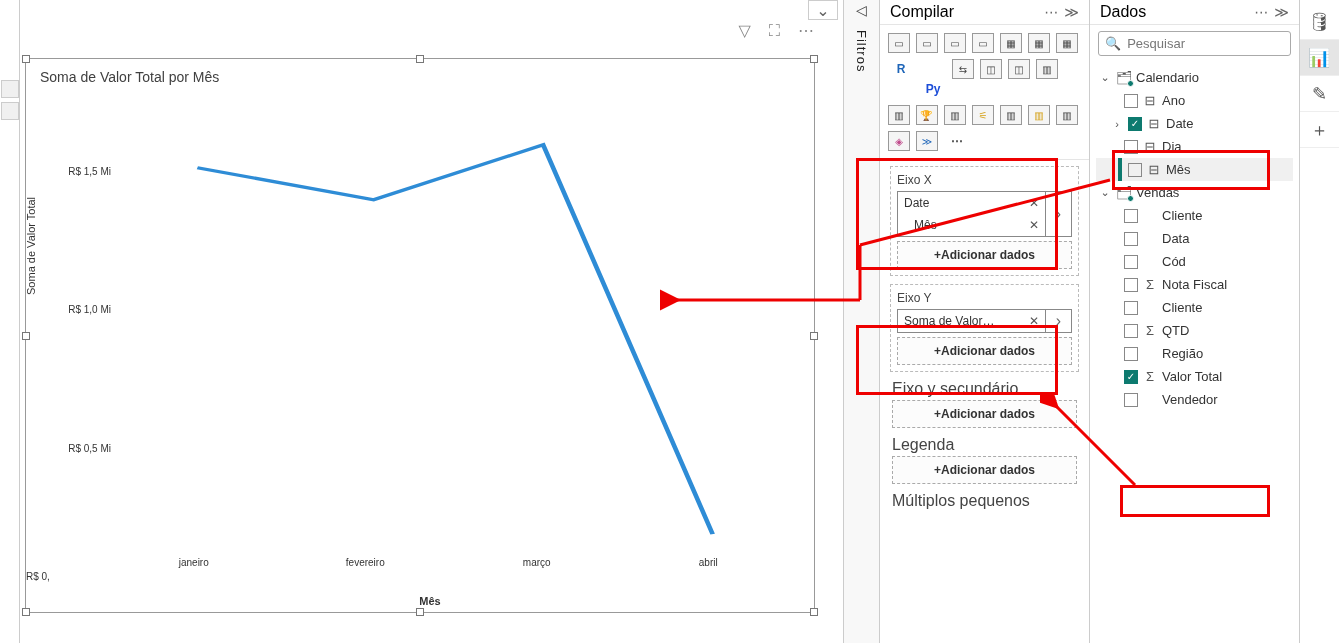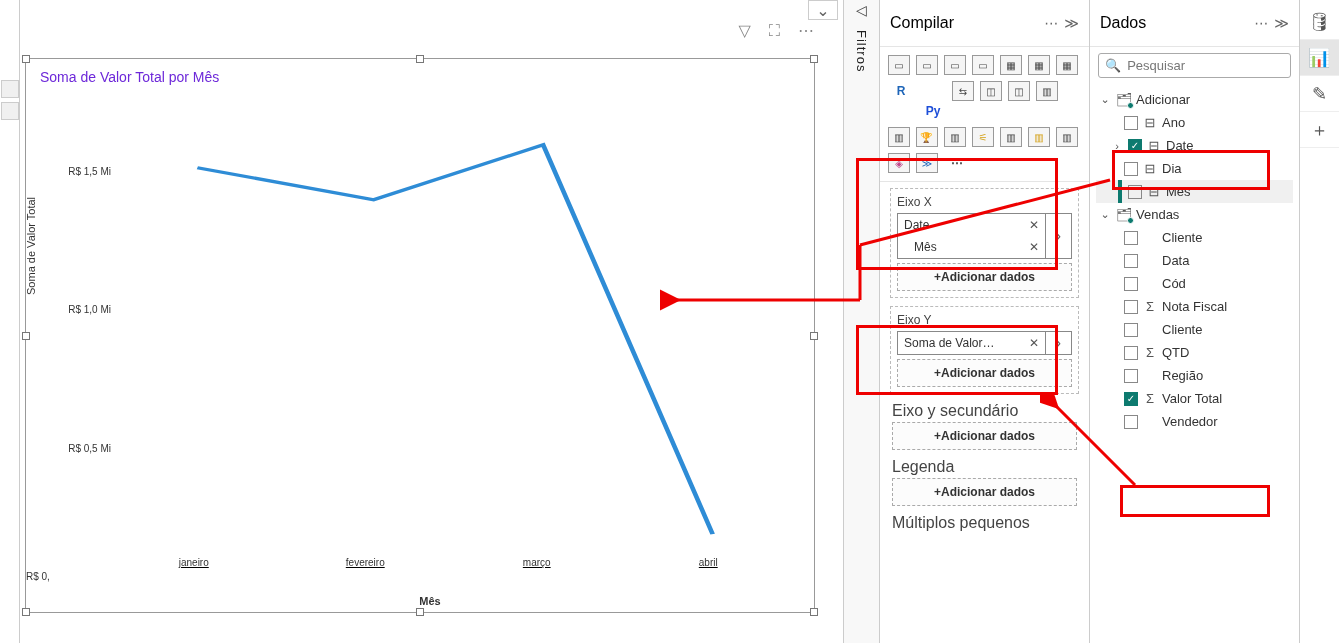--- a/index.html
+++ b/index.html
@@ -11,45 +11,45 @@
 
 
 .canvas { flex: 1; position: relative; padding: 8px 10px 8px 5px; }
 .canvas-top { position: absolute; top: 0; left: 0; right: 0; display: flex; justify-content: flex-end; padding-right: 5px; }
 .canvas-top .chev { width: 30px; height: 20px; border: 1px solid #ccc; display: flex; align-items: center; justify-content: center; color: #666; }
 
 
 .visual { position: absolute; top: 58px; left: 5px; width: 790px; height: 555px; border: 1px solid #999; }
 .visual-header { position: absolute; top: -38px; right: 0; display: flex; gap: 18px; align-items: center; color: #888; }
 .visual-header span { font-size: 16px; }
-.visual-title { font-size: 14px; color: #6d28d9; padding: 10px 0 0 14px; }
+.visual-title { font-size: 14px; color: #404040; padding: 10px 0 0 14px; }
 .handle { width: 8px; height: 8px; border: 1px solid #777; background: #fff; position: absolute; }
 .h-tl{top:-4px;left:-4px;} .h-tr{top:-4px;right:-4px;} .h-bl{bottom:-4px;left:-4px;} .h-br{bottom:-4px;right:-4px;}
 .h-tm{top:-4px;left:50%;margin-left:-4px;} .h-bm{bottom:-4px;left:50%;margin-left:-4px;}
 .h-ml{top:50%;left:-4px;margin-top:-4px;} .h-mr{top:50%;right:-4px;margin-top:-4px;}
 
 .chart-area { position: absolute; left: 30px; right: 10px; top: 40px; bottom: 35px; }
 .y-label { position: absolute; left: -25px; top: 50%; transform: rotate(-90deg) translateX(50%); transform-origin: left center; font-size: 11px; color: #333; white-space: nowrap; }
 .x-label { position: absolute; bottom: -30px; left: 0; right: 0; text-align: center; font-size: 11px; color: #333; font-weight: 600;}
 .y-ticks { position: absolute; left: 0; top: 0; bottom: 0; width: 55px; }
 .y-tick { position: absolute; font-size: 10px; color: #333; right: 0; text-align: right; width: 55px; transform: translateY(-50%);}
-.x-ticks { position: absolute; left: 52px; right: 10px; bottom: 0; height: 20px; display: flex; text-decoration: underline; }
+.x-ticks { position: absolute; left: 52px; right: 10px; bottom: 0; height: 20px; display: flex; }
 .x-tick { flex: 1; text-align: center; font-size: 10px; color: #333; }
 .plot { position: absolute; left: 60px; right: 10px; top: 0; bottom: 20px; }
 .plot svg { width: 100%; height: 100%; }
 .truncated-y { position:absolute; bottom:-5px; left:-30px; font-size:10px; color:#333;}
 
 
 .filtros-bar { width: 36px; border-left: 1px solid #ccc; display: flex; flex-direction: column; align-items: center; padding-top: 2px; background: #f8f8f8;}
 .filtros-bar .expand-icn { color: #444; font-size: 14px; margin-bottom: 6px;}
 .filtros-bar .vert-label { writing-mode: vertical-rl; font-size: 13px; color: #222; margin-top: 6px; letter-spacing: 1px;}
 
 
 .pane { width: 210px; border-left: 1px solid #ccc; display: flex; flex-direction: column; background: #fff; }
-.pane-header { display: flex; align-items: center; padding: 14px 10px; border-bottom: 1px solid #e5e5e5; }
+.pane-header { display: flex; align-items: center; padding: 3px 10px; border-bottom: 1px solid #e5e5e5; }
 .pane-header .title { font-size: 16px; flex: 1; }
 .pane-header .actions { color: #666; display: flex; gap: 6px; font-size: 14px;}
 
 .viz-picker { padding: 8px; display: flex; flex-wrap: wrap; gap: 6px; border-bottom: 1px solid #e5e5e5;}
 .viz-picker .viz { width: 22px; height: 20px; border: 1px solid #999; display:flex; align-items:center; justify-content:center; font-size:10px; color:#444; background:#f5f5f5; position: relative;}
 .viz.no-border { border: none; background: none; width:26px; display:flex; align-items:center; justify-content:center; font-weight:700; font-size:12px;}
 
 .wells { padding: 6px 10px; overflow-y: auto; flex: 1; }
 .well-group { border: 1px dashed #bbb; padding: 6px 4px; margin-bottom: 8px; position: relative; }
 .well-label { font-size: 12px; color: #444; margin: 0 0 4px 2px; }
@@ -232,21 +232,21 @@
   </div>
   <div class="search-box">
     <span>🔍</span>
     <span>Pesquisar</span>
   </div>
   <div class="tree">
 
     <div class="tree-row table-row">
       <span class="twisty">⌄</span>
       <span class="ticon">🗂<span class="ok-dot"></span></span>
-      <span class="lbl">Adicionar</span>
+      <span class="lbl">Calendario</span>
     </div>
     <div class="tree-row tree-indent2">
       <span class="cb"></span>
       <span class="ticon">⊟</span>
       <span class="lbl">Ano</span>
     </div>
     <div class="tree-row tree-indent1">
       <span class="twisty">›</span>
       <span class="cb checked">✓</span>
       <span class="ticon">⊟</span>

